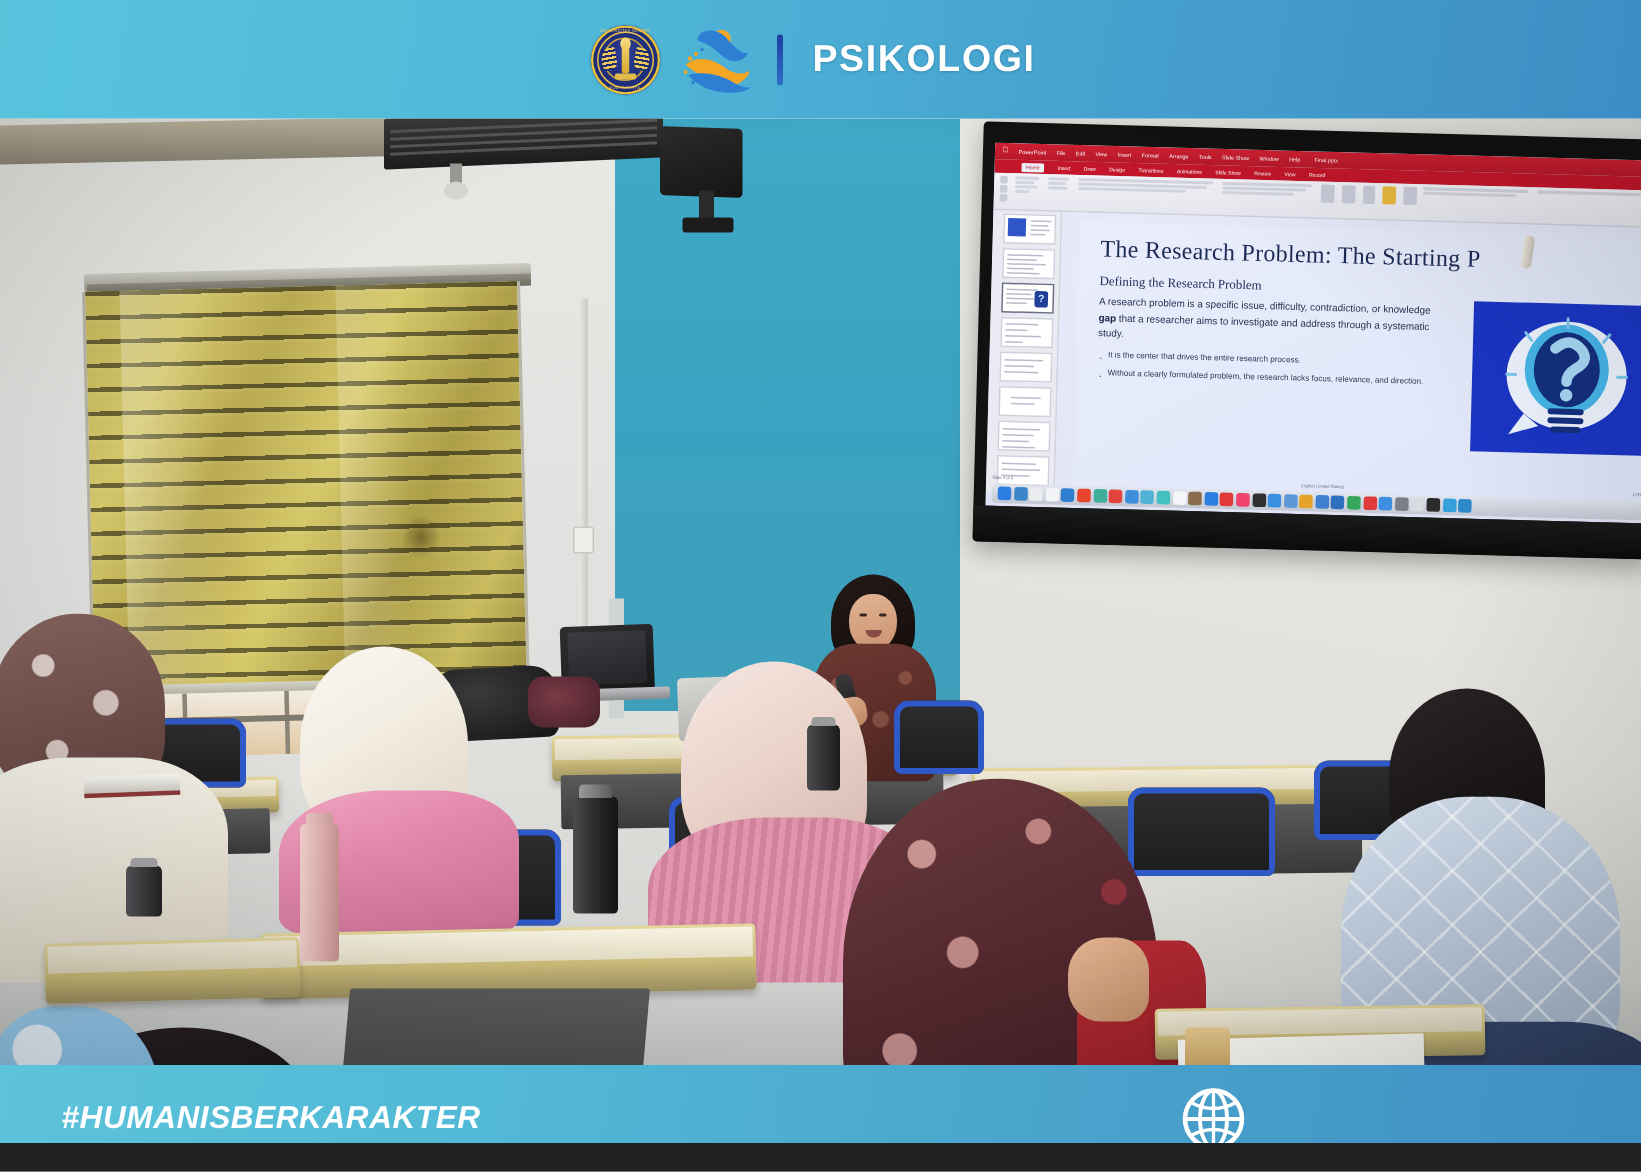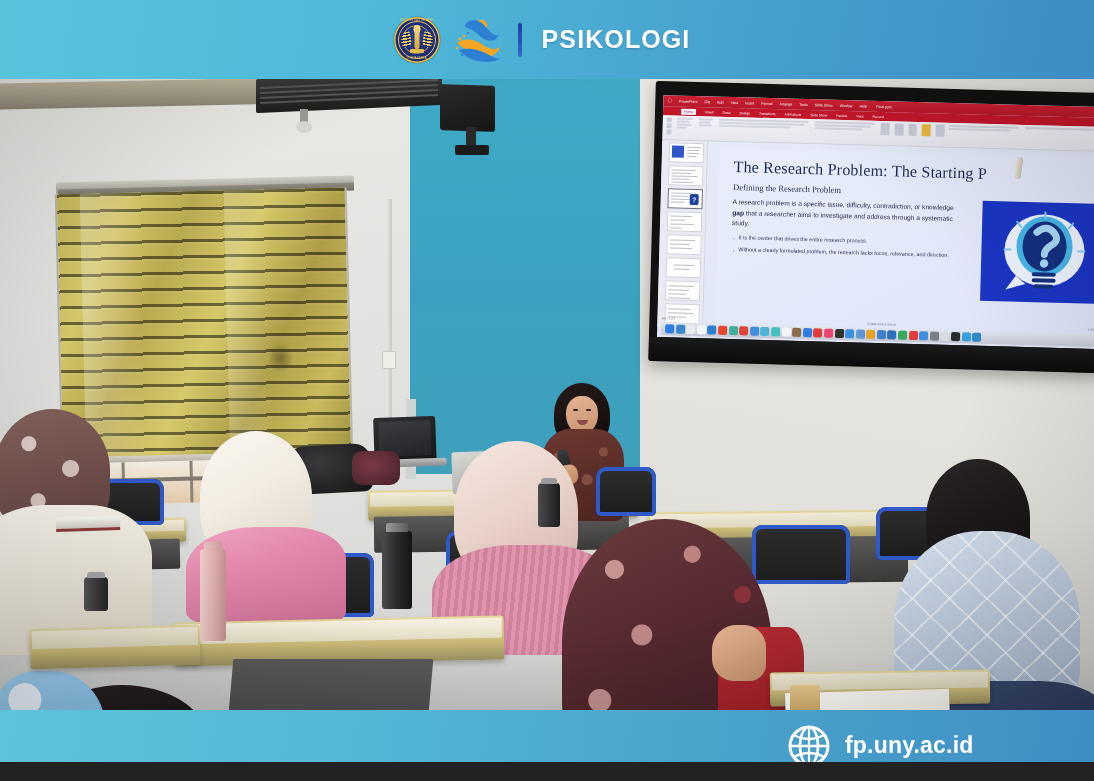--- a/index.html
+++ b/index.html
@@ -672,30 +672,30 @@
     <div style="position:absolute;left:56px;top:438px;width:64px;height:14px;
       background:linear-gradient(180deg,#fbfaf6,#cfcdc4);transform:rotate(-2deg);border-bottom:3px solid #8d3a3a;"></div>
     <div style="position:absolute;left:790px;top:606px;width:30px;height:34px;
       background:linear-gradient(180deg,#e8c98f,#c29f5c);border-radius:3px 3px 6px 6px;"></div>
 
     <div style="position:absolute;inset:0;pointer-events:none;
       background:radial-gradient(ellipse at 50% 45%, rgba(0,0,0,0) 55%, rgba(0,0,0,.18) 100%);"></div>
   </div>
 
   <div class="footer">
+    <div class="hashtag">#HUMANISBERKARAKTER</div>
 
 
     <div class="foot-item web">
       <div class="globe-icon">
         <svg width="44" height="44" viewBox="0 0 44 44" aria-hidden="true">
           <circle cx="22" cy="22" r="19" fill="none" stroke="#fff" stroke-width="3"></circle>
           <ellipse cx="22" cy="22" rx="9" ry="19" fill="none" stroke="#fff" stroke-width="2.6"></ellipse>
           <line x1="3" y1="22" x2="41" y2="22" stroke="#fff" stroke-width="2.6"></line>
           <path d="M7 11 Q22 19 37 11" fill="none" stroke="#fff" stroke-width="2.4"></path>
           <path d="M7 33 Q22 25 37 33" fill="none" stroke="#fff" stroke-width="2.4"></path>
           <line x1="22" y1="3" x2="22" y2="41" stroke="#fff" stroke-width="2.2"></line>
         </svg>
       </div>
-      <div class="foot-label">fp.uny.ac.id</div>
     </div>
   </div>
 
 </div>
 
 </body></html>

